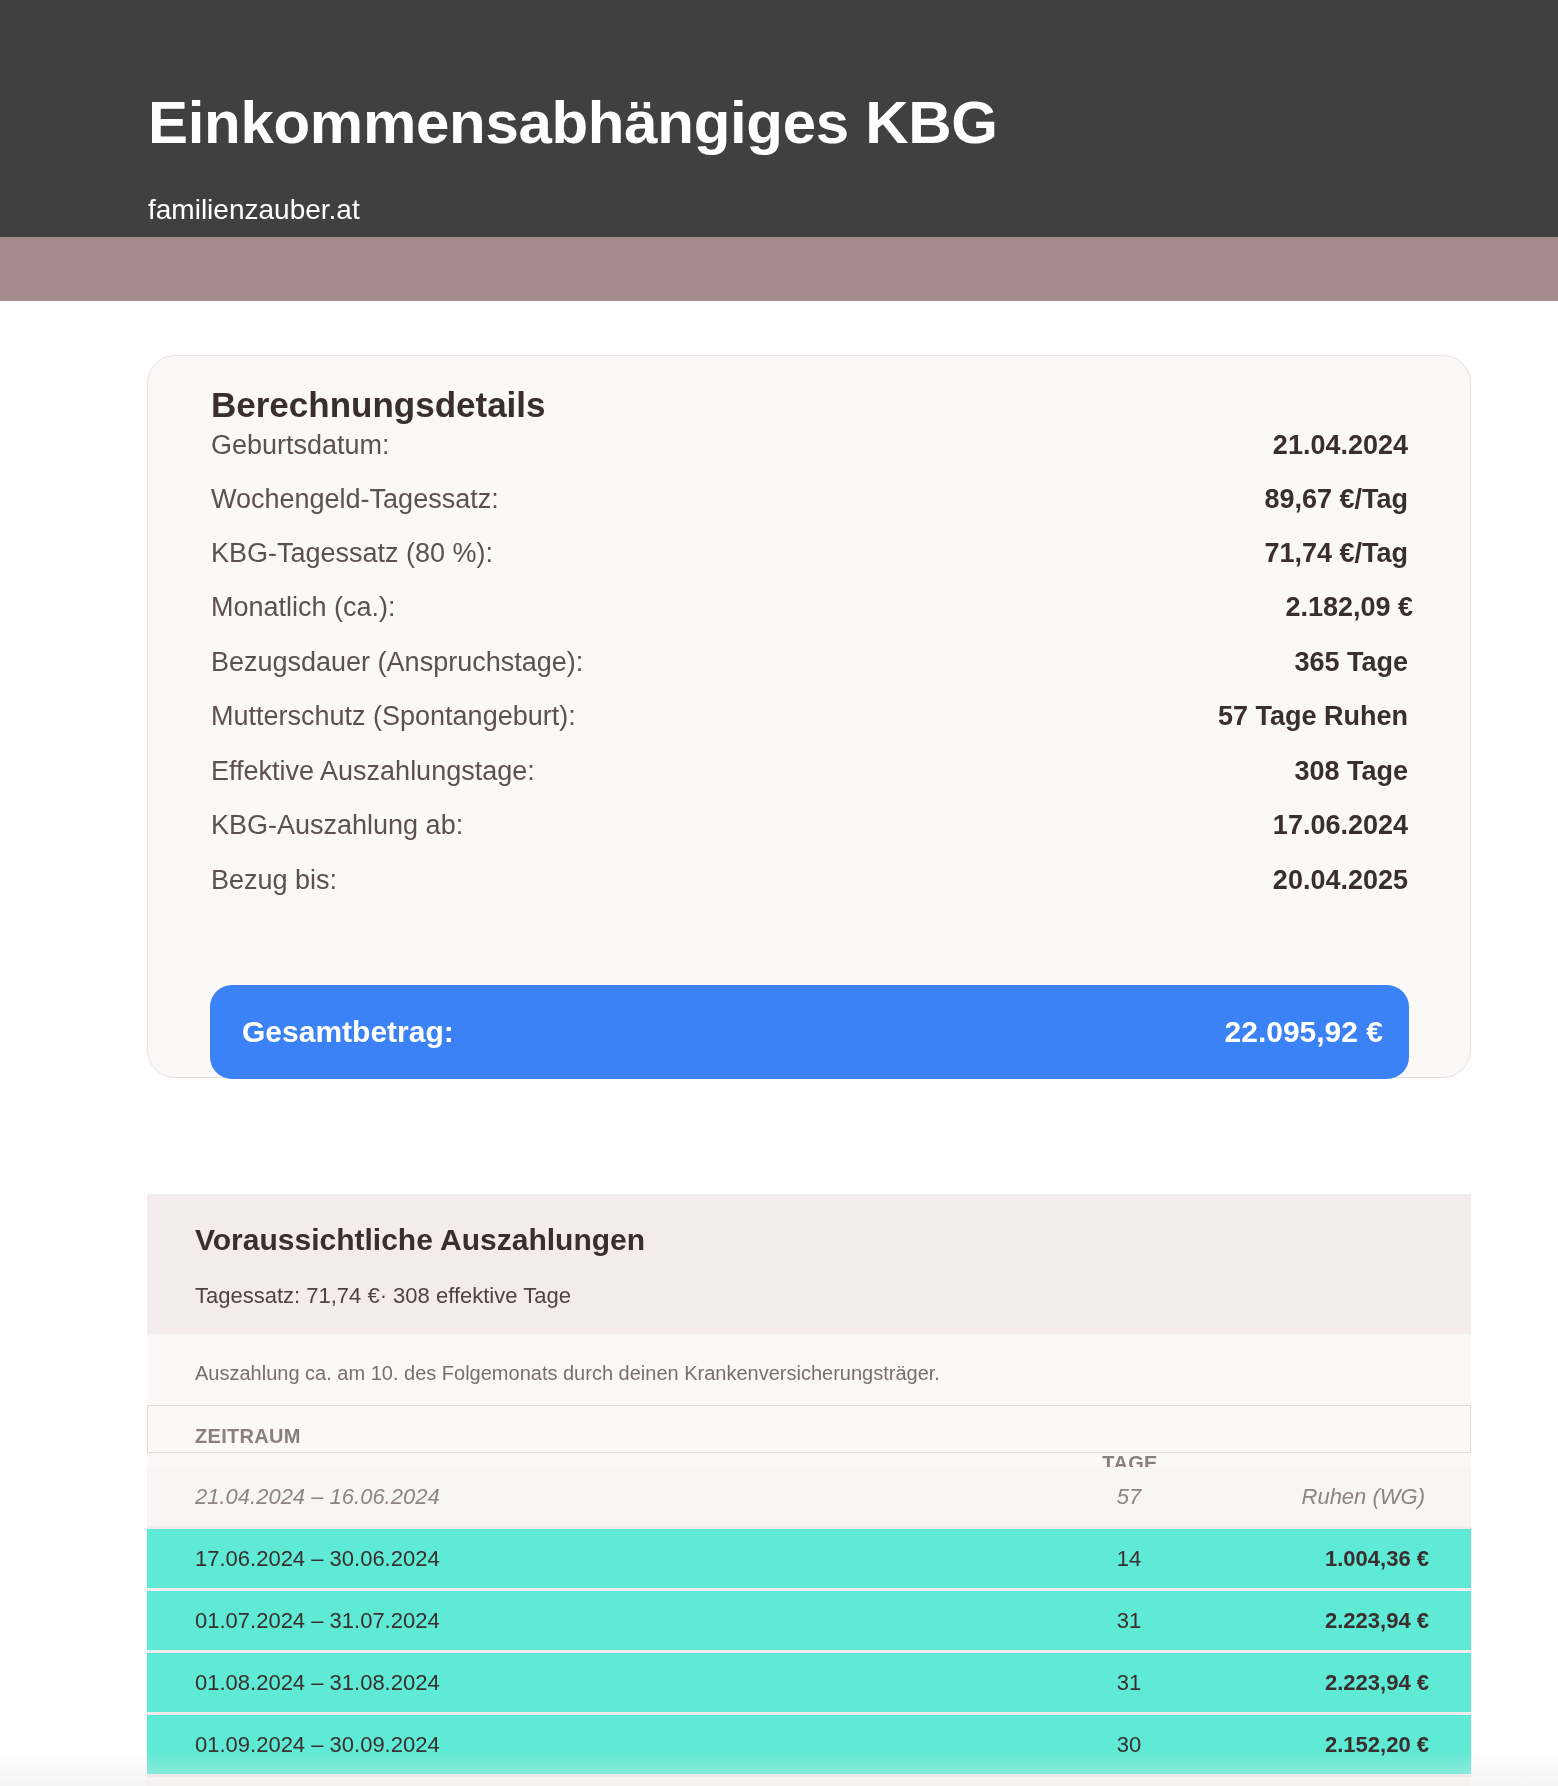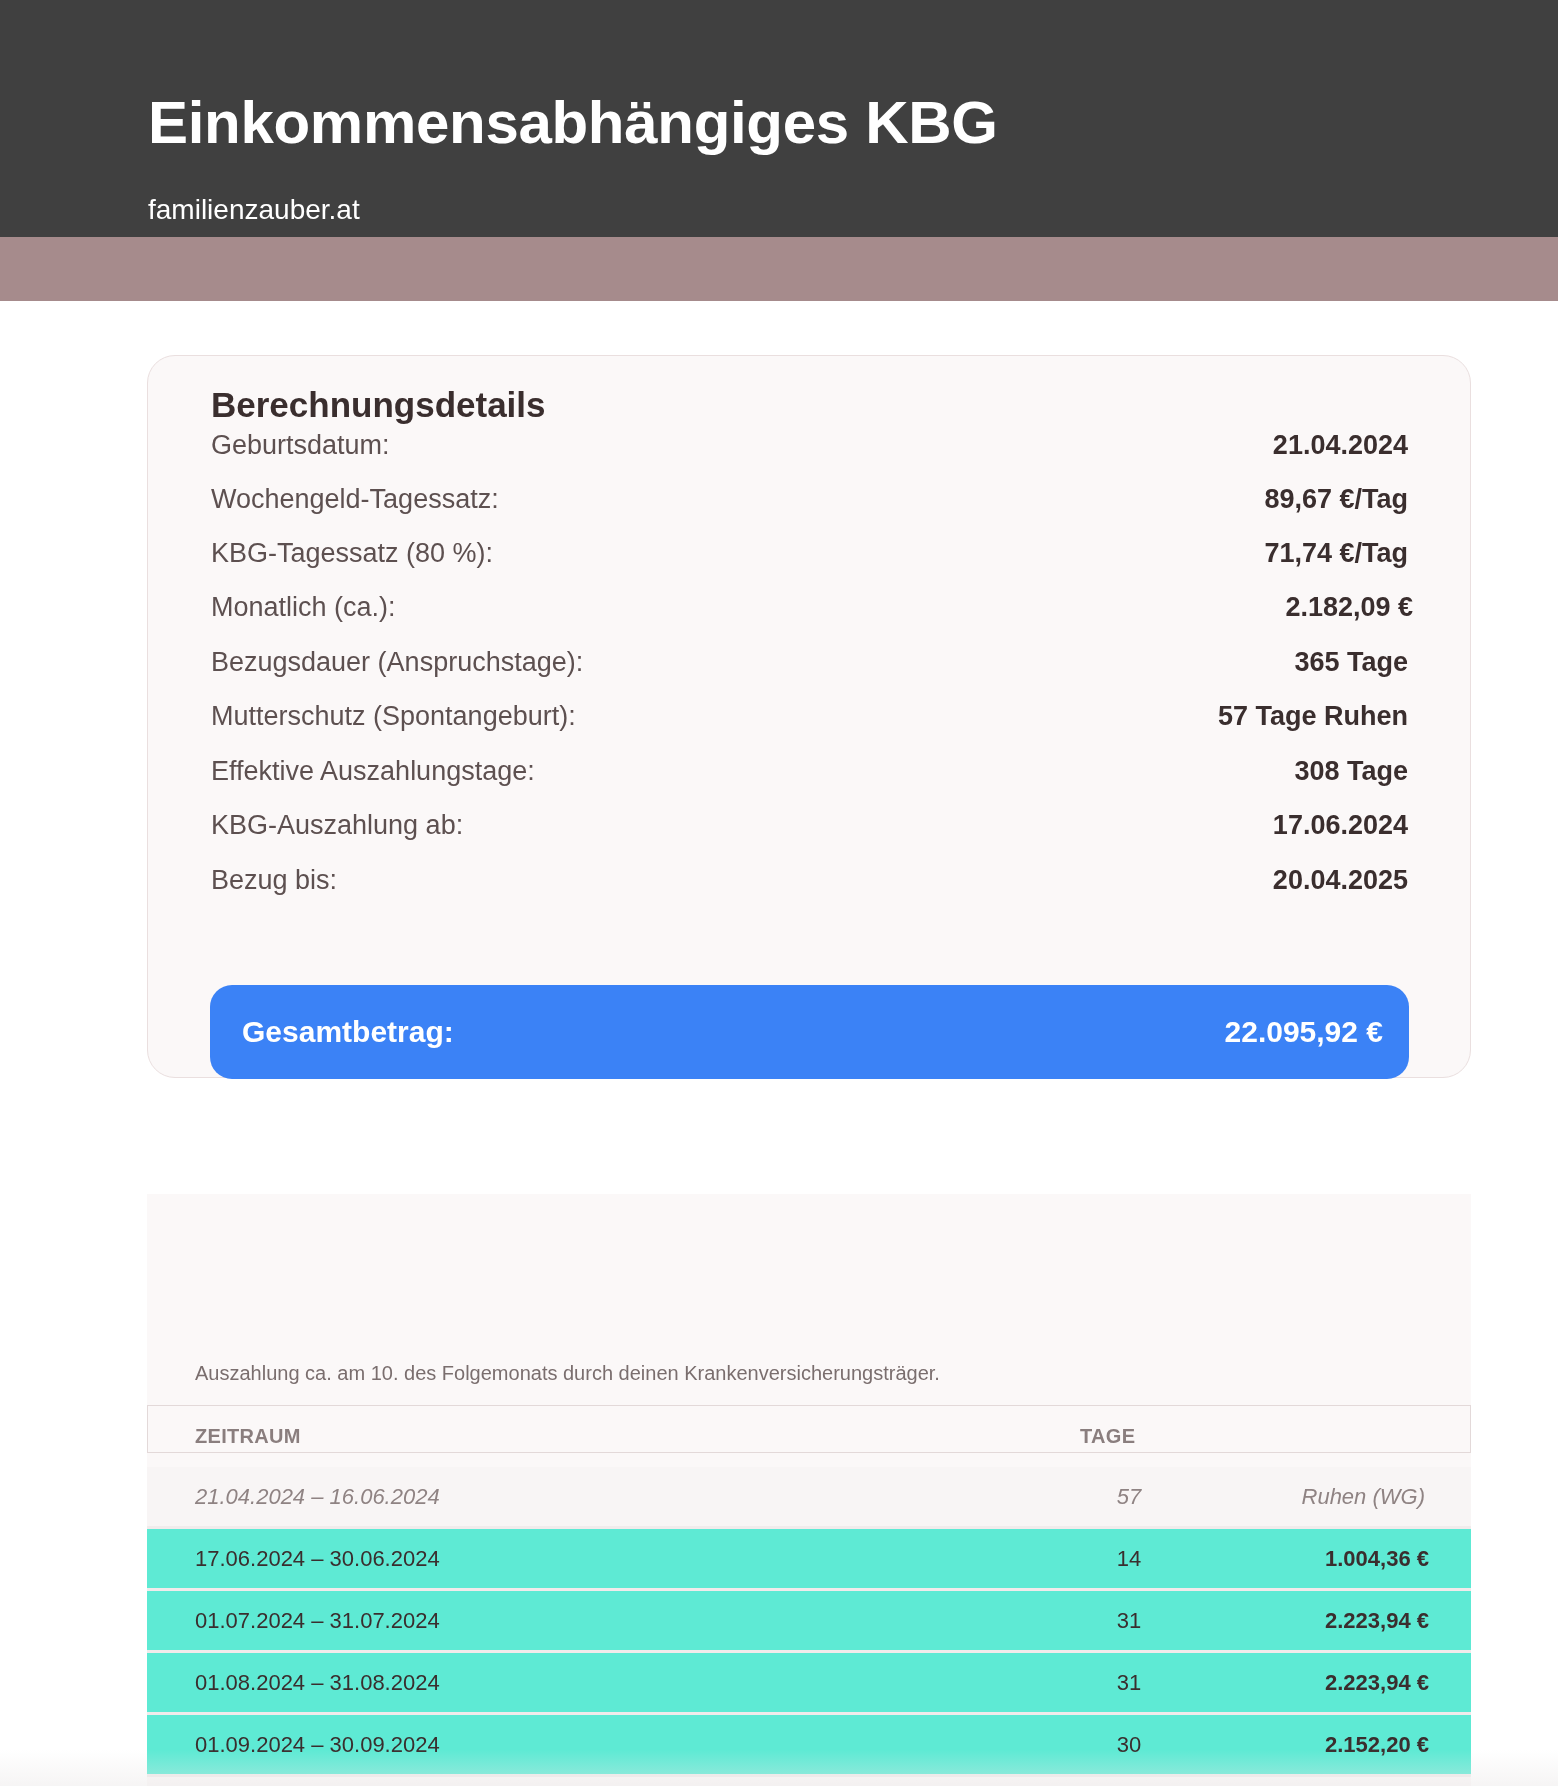--- a/index.html
+++ b/index.html
@@ -24,21 +24,21 @@
   .payouts { position: absolute; left: 147px; top: 1194px; width: 1324px; height: 620px; background: #fbf8f8; }
   .payouts-head { position: absolute; left: 0; top: 0; width: 1324px; height: 140px; background: #f4ecec; }
   .payouts-title { position: absolute; left: 48px; top: 27px; font-size: 30px; font-weight: 700; color: #3a2e2e; line-height: 38px; white-space: nowrap; }
   .payouts-sub { position: absolute; left: 48px; top: 88px; font-size: 22px; color: #4e4242; line-height: 28px; white-space: nowrap; }
   .payouts-note { position: absolute; left: 48px; top: 166px; font-size: 20px; color: #7a6e6e; line-height: 26px; white-space: nowrap; }
 
   .table { position: absolute; left: 0; top: 211px; width: 1324px; }
   .thead { position: absolute; left: 0; top: 0; width: 1324px; height: 48px; background: #fbf8f8; border: 1.5px solid #e3d9d9; }
   .th { position: absolute; top: 16px; font-size: 20px; font-weight: 700; color: #8a7e7e; line-height: 28px; letter-spacing: 0.3px; white-space: nowrap; }
   .th-period { left: 47px; }
-  .th-days { left: 932px; width: 100px; text-align: left; }
+  .th-days { left: 932px; width: 100px; text-align: center; margin-top: 27px; }
   .th-amount { right: 46px; text-align: right; margin-top: 43px; }
 
   .trow { position: absolute; left: 0; width: 1324px; height: 62px; background: #5eead4; border-bottom: 3px solid #f1ebeb; }
   .trow.rest { background: #f8f5f5; }
   .td { position: absolute; top: 16px; font-size: 22px; line-height: 28px; white-space: nowrap; color: #3a2e2e; }
   .td-period { left: 48px; }
   .td-days { left: 932px; width: 100px; text-align: center; }
   .td-amount { right: 42px; text-align: right; font-weight: 700; }
   .trow.rest .td { font-style: italic; color: #8f8383; font-weight: 400; }
   .trow.rest .td-amount { right: 46px; }
@@ -94,20 +94,24 @@
     <span class="detail-value">20.04.2025</span>
   </div>
 
   <div class="total-bar">
     <span class="total-label">Gesamtbetrag:</span>
     <span class="total-value">22.095,92 €</span>
   </div>
 </section>
 
 <section class="payouts">
+  <div class="payouts-head">
+    <h2 class="payouts-title">Voraussichtliche Auszahlungen</h2>
+    <div class="payouts-sub">Tagessatz: 71,74 €· 308 effektive Tage</div>
+  </div>
   <div class="payouts-note">Auszahlung ca. am 10. des Folgemonats durch deinen Krankenversicherungsträger.</div>
 
   <div class="table">
     <div class="thead">
       <span class="th th-period">ZEITRAUM</span>
       <span class="th th-days">TAGE</span>
       <span class="th th-amount">BETRAG</span>
     </div>
 
     <div class="trow rest" style="top:62px">

